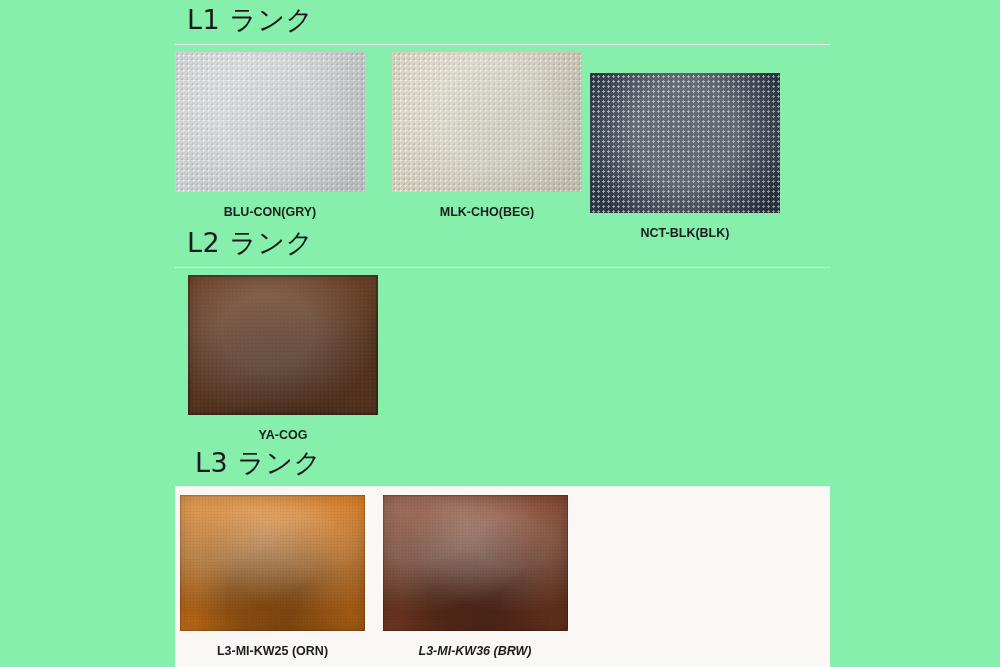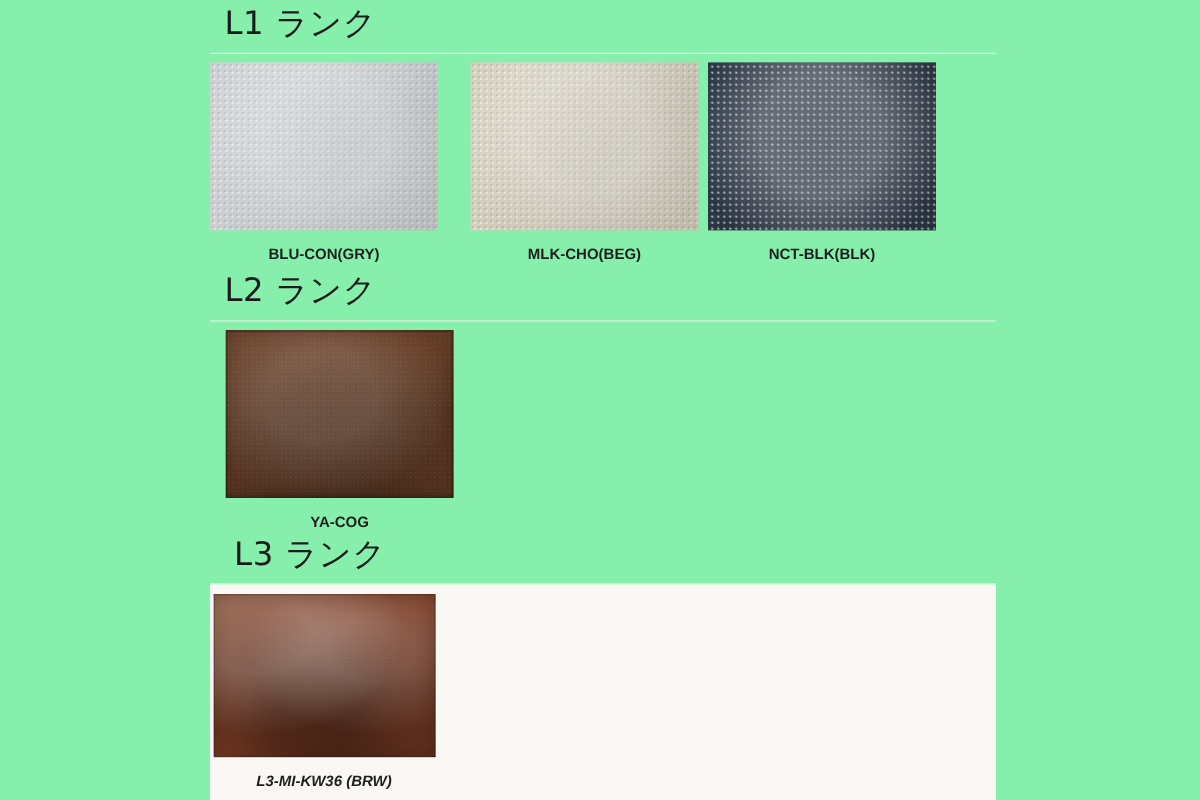--- a/index.html
+++ b/index.html
@@ -159,21 +159,21 @@
         <div class="cell" style="width:190px; margin-right:27px;">
           <div class="swatch tex-pebble" style="width:190px; height:140px; background-color:#ced1d3;"></div>
           <div class="caption" style="margin-top:14px;">BLU-CON(GRY)</div>
         </div>
 
         <div class="cell" style="width:190px; margin-right:18px;">
           <div class="swatch tex-pebble" style="width:190px; height:140px; background-color:#d6d0be;"></div>
           <div class="caption" style="margin-top:14px;">MLK-CHO(BEG)</div>
         </div>
 
-        <div class="cell" style="width:170px;">
+        <div class="cell" style="width:170px;margin-top:21px;">
           <div class="swatch tex-pebble" style="width:190px; height:140px; background-color:#2c3645;"></div>
           <div class="caption" style="margin-top:14px;">NCT-BLK(BLK)</div>
         </div>
 
       </div>
     </div>
 
     <div class="section" style="position:absolute; left:0; top:223px; width:655px;">
       <h2 class="heading" style="position:absolute; left:0; top:6px;">L2 ランク</h2>
       <div class="heading-rule" style="position:absolute; left:0; top:44px;"></div>
@@ -192,20 +192,26 @@
     </div>
 
     <div class="section" style="position:absolute; left:0; top:443px; width:655px;">
       <h2 class="heading" style="position:absolute; left:8px; top:6px;">L3 ランク</h2>
       <div class="heading-rule" style="position:absolute; left:0; top:43px;"></div>
 
       <div class="band" style="top:44px; height:180px;"></div>
 
       <div class="row" style="position:absolute; left:0; top:52px;">
 
+        <div class="cell" style="width:190px; margin-right:15px;">
+          <div class="swatch tex-mottle" style="width:185px; height:136px; margin-left:5px; background-color:#d2761a;">
+            <span class="inner-edge" style="box-shadow: inset 0 0 0 1px rgba(0,0,0,.16), inset 0 0 16px rgba(0,0,0,.18);"></span>
+          </div>
+          <div class="caption" style="margin-top:14px; margin-left:5px;">L3-MI-KW25 (ORN)</div>
+        </div>
 
         <div class="cell" style="width:190px;">
           <div class="swatch tex-mottle" style="width:185px; height:136px; background-color:#7c3d25;">
             <span class="inner-edge" style="box-shadow: inset 0 0 0 1px rgba(0,0,0,.18), inset 0 0 16px rgba(0,0,0,.20);"></span>
           </div>
           <div class="caption" style="margin-top:14px;font-style:italic;">L3-MI-KW36 (BRW)</div>
         </div>
 
       </div>
     </div>

